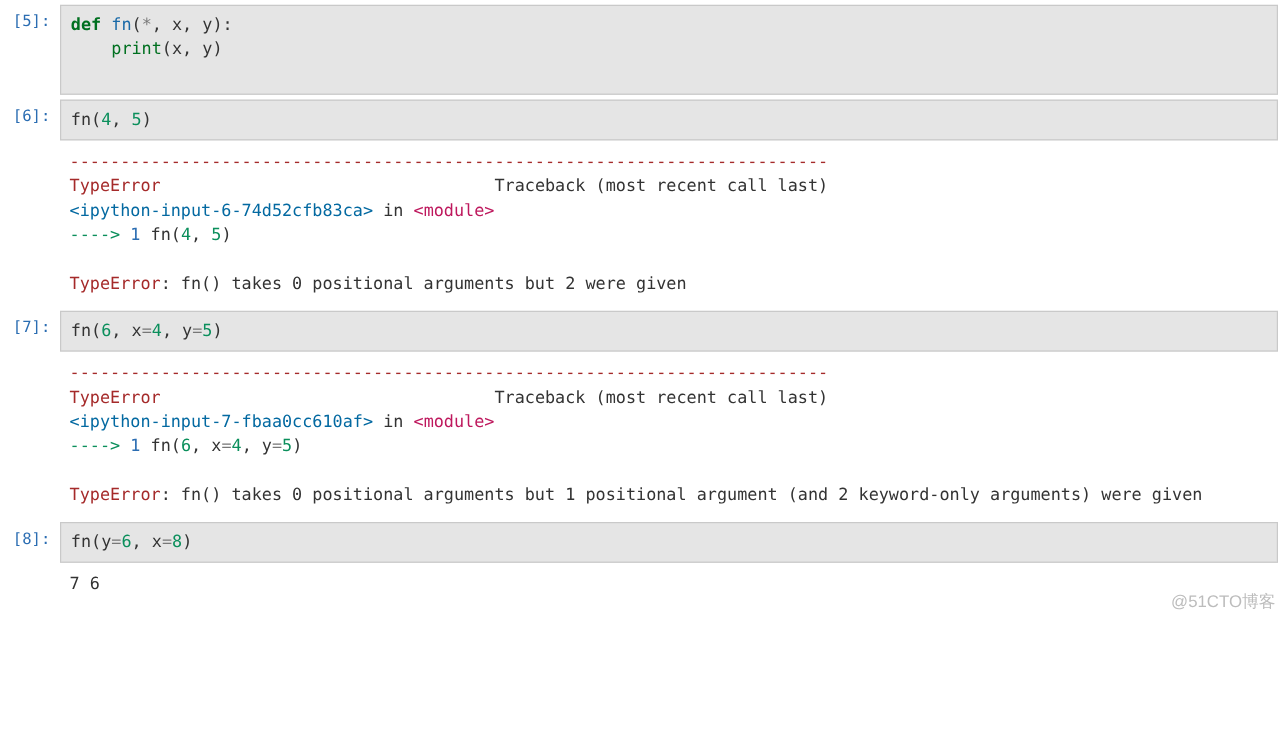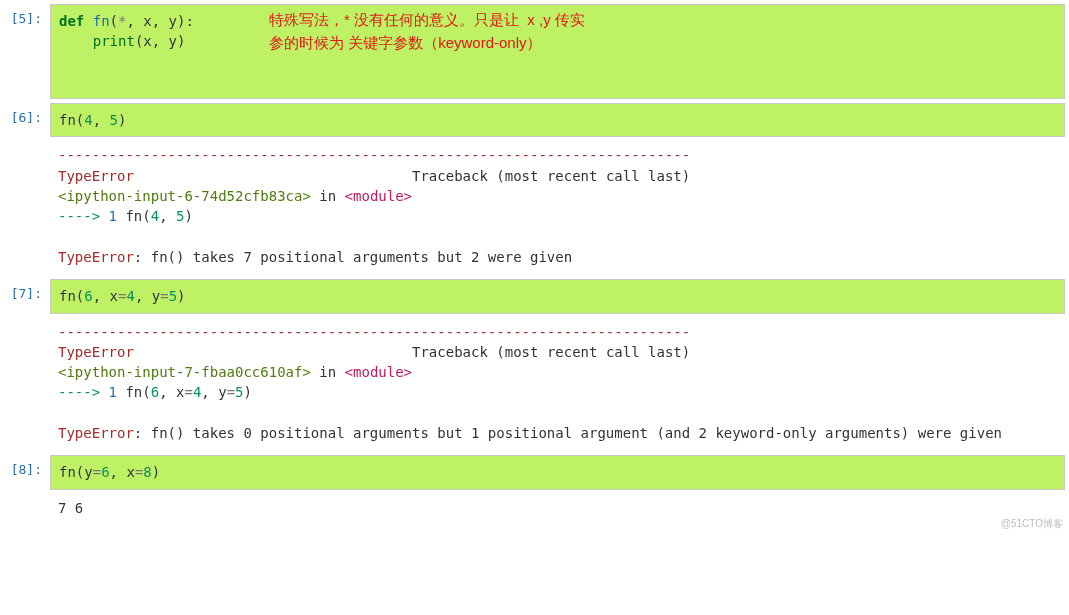--- a/index.html
+++ b/index.html
@@ -24,89 +24,87 @@
     text-align: right;
     padding: 6px 8px 0 0;
     color: #2b6db2;
     font-family: monospace;
     font-size: 13px;
   }
   .out-prompt { color: #a52a2a; visibility: hidden; }
   .input-area {
     flex: 1;
     border: 1px solid #c9c9c9;
-    background: #bef264;
+    background: #e5e5e5;
     padding: 6px 8px;
     font-family: "SimSun", monospace;
     white-space: pre;
     position: relative;
   }
   .output-area {
     flex: 1;
     padding: 4px 8px 8px 8px;
     font-family: "SimSun", monospace;
     white-space: pre-wrap;
   }
   .kw { color: #007020; font-weight: bold; }
   .fnname { color: #1a6aa8; }
   .builtin { color: #007020; }
   .num { color: #0b8f5c; }
   .op { color: #777; }
   .paren { color: #333; }
   .err-dash { color: #a52a2a; }
   .err-type { color: #a52a2a; text-align: right; }
-  .tb-loc { color: #4d7c0f; }
+  .tb-loc { color: #0369a1; }
   .tb-mod { color: #be185d; }
   .tb-arrow { color: #0b8f5c; }
   .tb-num { color: #2b6db2; }
   .plain { color: #333; }
   .annotation {
     position: absolute;
     left: 218px;
     top: 4px;
     color: #e11717;
     font-family: "Microsoft YaHei", sans-serif;
     font-size: 15px;
     line-height: 1.5;
     white-space: pre;
   }
   .watermark {
     position: absolute;
     right: 6px;
     bottom: 2px;
     color: #bcbcbc;
-    font-size: 10px;
+    font-size: 14px;
     font-family: "Microsoft YaHei", sans-serif;
   }
 </style>
 </head>
 <body>
 
 <div class="cell">
   <div class="prompt">[5]:</div>
   <div class="input-area"><span class="kw">def</span><span class="fnname"> fn</span><span class="paren">(</span><span class="op">*</span><span class="plain">, x, y</span><span class="paren">)</span><span class="plain">:</span>
 <span class="plain">    </span><span class="builtin">print</span><span class="paren">(</span><span class="plain">x, y</span><span class="paren">)</span>
-    <div class="annotation">特殊写法，* 没有任何的意义。只是让  x ,y 传实
-参的时候为 关键字参数（keyword-only）</div>
   </div>
 </div>
 
 <div class="cell">
   <div class="prompt">[6]:</div>
   <div class="input-area"><span class="plain">fn</span><span class="paren">(</span><span class="num">4</span><span class="plain">, </span><span class="num">5</span><span class="paren">)</span></div>
 </div>
 
 <div class="cell">
   <div class="prompt out-prompt">.</div>
   <div class="output-area"><span class="err-dash">---------------------------------------------------------------------------</span>
 <span class="err-type">TypeError</span><span class="plain">                                 </span><span class="plain">Traceback (most recent call last)</span>
 <span class="tb-loc">&lt;ipython-input-6-74d52cfb83ca&gt;</span><span class="plain"> in </span><span class="tb-mod">&lt;module&gt;</span>
 <span class="tb-arrow">----&gt; </span><span class="tb-num">1</span><span class="plain"> fn</span><span class="paren">(</span><span class="num">4</span><span class="plain">, </span><span class="num">5</span><span class="paren">)</span>
 
-<span class="err-type">TypeError</span><span class="plain">: fn() takes 7 positional arguments but 2 were given</span></div>
+<span class="err-type">TypeError</span><span class="plain">: fn() takes 0 positional arguments but 2 were given</span></div>
 </div>
 
 <div class="cell">
   <div class="prompt">[7]:</div>
   <div class="input-area"><span class="plain">fn</span><span class="paren">(</span><span class="num">6</span><span class="plain">, x</span><span class="op">=</span><span class="num">4</span><span class="plain">, y</span><span class="op">=</span><span class="num">5</span><span class="paren">)</span></div>
 </div>
 
 <div class="cell">
   <div class="prompt out-prompt">.</div>
   <div class="output-area"><span class="err-dash">---------------------------------------------------------------------------</span>

